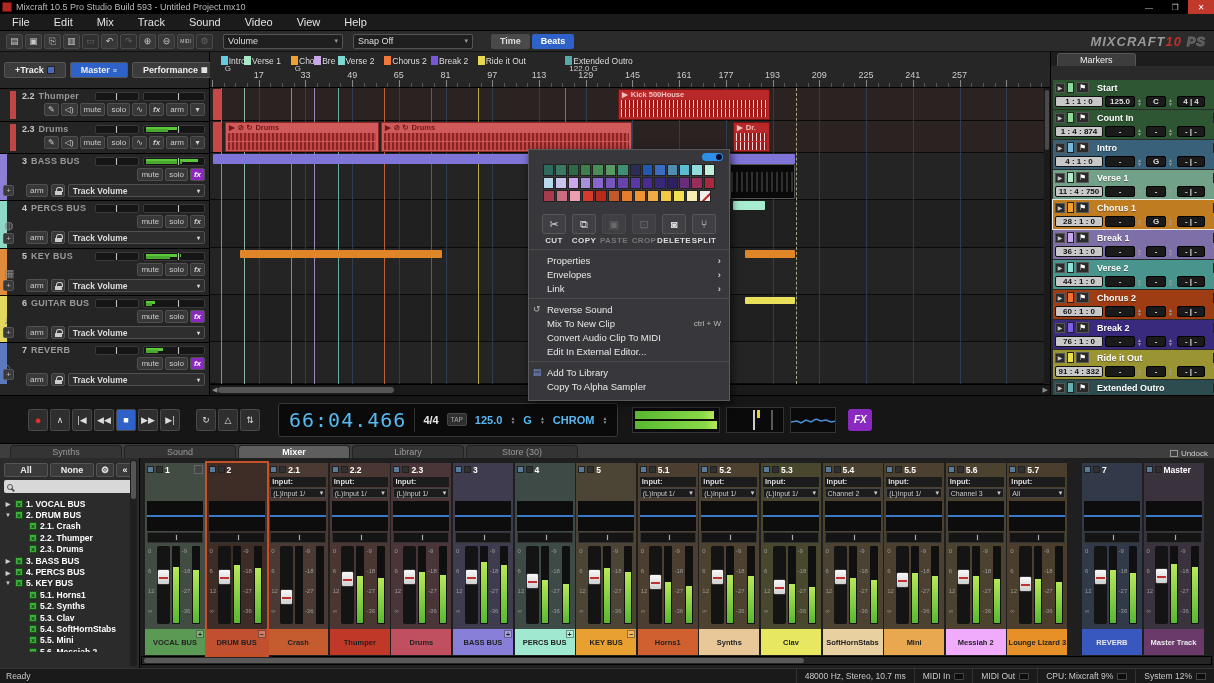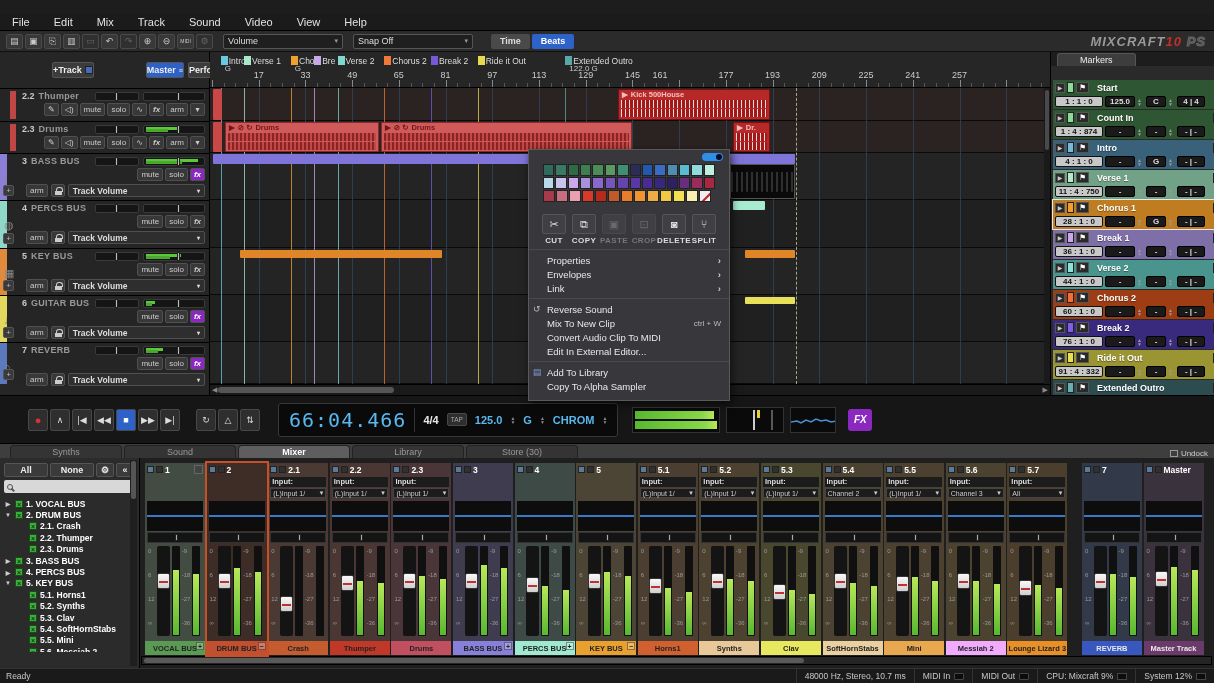--- a/index.html
+++ b/index.html
@@ -24,21 +24,21 @@
   .modebtn{height:15px;padding:0 9px;border-radius:2px;background:#4a4a4a;color:#ddd;font-size:9px;font-weight:bold;display:flex;align-items:center;}
   .modebtn.active{background:#2e62c8;color:#fff;}
   .logo{margin-left:auto;margin-right:8px;font-size:13px;font-style:italic;font-weight:bold;letter-spacing:1px;color:#9a9a9a;}
   .logo .num{color:#c03028;}
   .logo .ps{color:#555;-webkit-text-stroke:1px #666;}
   
   .main{position:absolute;top:52px;left:0;right:0;height:343px;background:#242424;}
   
   .trackpanel{position:absolute;left:0;top:0;width:210px;height:343px;background:#262626;border-right:1px solid #000;}
   .tp-head{height:36px;display:flex;align-items:center;gap:4px;padding:0 4px;}
-  .tp-btn{height:16px;background:#3c3c3c;border:1px solid #555;border-radius:2px;color:#eee;font-size:9px;font-weight:bold;display:flex;align-items:center;padding:0 0;gap:3px;margin-left:48px;}
+  .tp-btn{height:16px;background:#3c3c3c;border:1px solid #555;border-radius:2px;color:#eee;font-size:9px;font-weight:bold;display:flex;align-items:center;padding:0 10px;gap:3px;}
   .tp-btn .sq{width:8px;height:8px;background:#4a6ab8;border:1px solid #222;}
   .tp-btn.master{background:#2e62c8;}
   .tp-btn.perf{margin-left:auto;}
   .trow{position:relative;border-top:1px solid #000;background:#252525;}
   .trow .cstrip{position:absolute;left:0;top:0;bottom:0;width:7px;}
   .trow.sub .cstrip{left:10px;top:2px;bottom:2px;width:6px;}
   .tr-line1{display:flex;align-items:center;gap:4px;padding:2px 4px 0 22px;font-size:9px;}
   .tr-num{color:#c8c8c8;font-weight:bold;}
   .tr-name{color:#999;font-weight:bold;letter-spacing:.3px;}
   .slider{height:9px;background:#151515;border:1px solid #3a3a3a;border-radius:2px;position:relative;}
@@ -188,37 +188,46 @@
   .seq .bline{position:absolute;left:0;right:0;top:46%;height:2px;background:#3a78c8;}
   .spanrow{height:11px;margin:0 2px;background:#141414;border:1px solid #333;position:relative;}
   .spanrow .pt{position:absolute;left:50%;top:1px;bottom:1px;width:3px;background:#aaa;border:1px solid #222;}
   .sfader{flex:1;display:flex;padding:3px 3px 0;gap:2px;}
   .fscale,.mscale{display:flex;flex-direction:column;justify-content:space-between;font-size:6px;color:#999;padding:2px 0 14px;}
   .ftrack{width:13px;background:#141414;border-radius:2px;position:relative;margin-bottom:4px;}
   .fthumb{position:absolute;left:0;right:0;height:16px;background:linear-gradient(#f8f8f8,#d0d0d0);border-radius:2px;border:1px solid #333;}
   .fthumb::after{content:"";position:absolute;left:1px;right:1px;top:7px;height:2px;background:#c03030;}
   .meter{width:8px;background:#101010;border-radius:1px;position:relative;margin-bottom:4px;}
   .mfill{position:absolute;left:1px;right:1px;bottom:1px;background:linear-gradient(#b8e858,#58b830);}
-  .stag{height:14px;margin-top:1px;display:flex;align-items:center;justify-content:center;font-size:7.5px;font-weight:bold;color:#222;position:relative;}
+  .stag{height:26px;margin-top:1px;display:flex;align-items:center;justify-content:center;font-size:7.5px;font-weight:bold;color:#222;position:relative;}
   .stag .pm{position:absolute;right:1px;top:1px;width:8px;height:8px;background:rgba(255,255,255,.25);border:1px solid rgba(0,0,0,.4);font-size:7px;line-height:7px;text-align:center;}
   .mix-hscroll{position:absolute;left:141px;right:2px;bottom:3px;height:9px;background:#252525;border:1px solid #000;}
   .mix-hscroll .hthumb{position:absolute;left:2px;top:1px;bottom:1px;width:660px;background:#5a5a5a;border-radius:3px;}
   
   .statusbar{position:absolute;bottom:0;left:0;right:0;height:15px;background:#1a1a1a;border-top:1px solid #333;display:flex;align-items:center;font-size:8.5px;color:#c8c8c8;}
   .st-left{margin-left:6px;}
   .st-right{margin-left:auto;display:flex;align-items:center;height:100%;}
   .stseg{padding:0 8px;border-left:1px solid #333;height:100%;display:flex;align-items:center;gap:4px;}
   .led{width:10px;height:7px;background:#0c0c0c;border:1px solid #444;border-radius:1px;}
   .cpubar{width:10px;height:7px;background:#0c0c0c;border:1px solid #444;}
 </style>
 </head>
 <body>
 
 <div class="app">
 
+  <div class="titlebar">
+    <span class="appicon"></span>
+    <span>Mixcraft 10.5 Pro Studio Build 593 - Untitled Project.mx10</span>
+    <div class="wincontrols">
+      <span class="winbtn">—</span>
+      <span class="winbtn">❐</span>
+      <span class="winbtn close">✕</span>
+    </div>
+  </div>
 
   <div class="menubar" id="menubar">
       <div class="mitem">File</div>
       <div class="mitem">Edit</div>
       <div class="mitem">Mix</div>
       <div class="mitem">Track</div>
       <div class="mitem">Sound</div>
       <div class="mitem">Video</div>
       <div class="mitem">View</div>
       <div class="mitem">Help</div>
@@ -475,21 +484,21 @@
       <div class="tl-head" id="tlhead">
           <div class="rlabel" style="left: 48.72px;">17</div>
           <div class="rlabel" style="left: 95.44px;">33</div>
           <div class="rlabel" style="left: 142.16px;">49</div>
           <div class="rlabel" style="left: 188.88px;">65</div>
           <div class="rlabel" style="left: 235.6px;">81</div>
           <div class="rlabel" style="left: 282.32px;">97</div>
           <div class="rlabel" style="left: 329.04px;">113</div>
           <div class="rlabel" style="left: 375.76px;">129</div>
           <div class="rlabel" style="left: 422.48px;">145</div>
-          <div class="rlabel" style="left: 450px;">161</div>
+          <div class="rlabel" style="left: 474px;">161</div>
           <div class="rlabel" style="left: 515.92px;">177</div>
           <div class="rlabel" style="left: 562.64px;">193</div>
           <div class="rlabel" style="left: 609.36px;">209</div>
           <div class="rlabel" style="left: 656.08px;">225</div>
           <div class="rlabel" style="left: 702.8px;">241</div>
           <div class="rlabel" style="left: 749.52px;">257</div>
           <div class="tick" style="left: 2px; height: 7px; opacity: 1;"></div>
           <div class="tick" style="left: 13.68px; height: 4px; opacity: 0.5;"></div>
           <div class="tick" style="left: 25.36px; height: 4px; opacity: 0.5;"></div>
           <div class="tick" style="left: 37.04px; height: 4px; opacity: 0.5;"></div>

